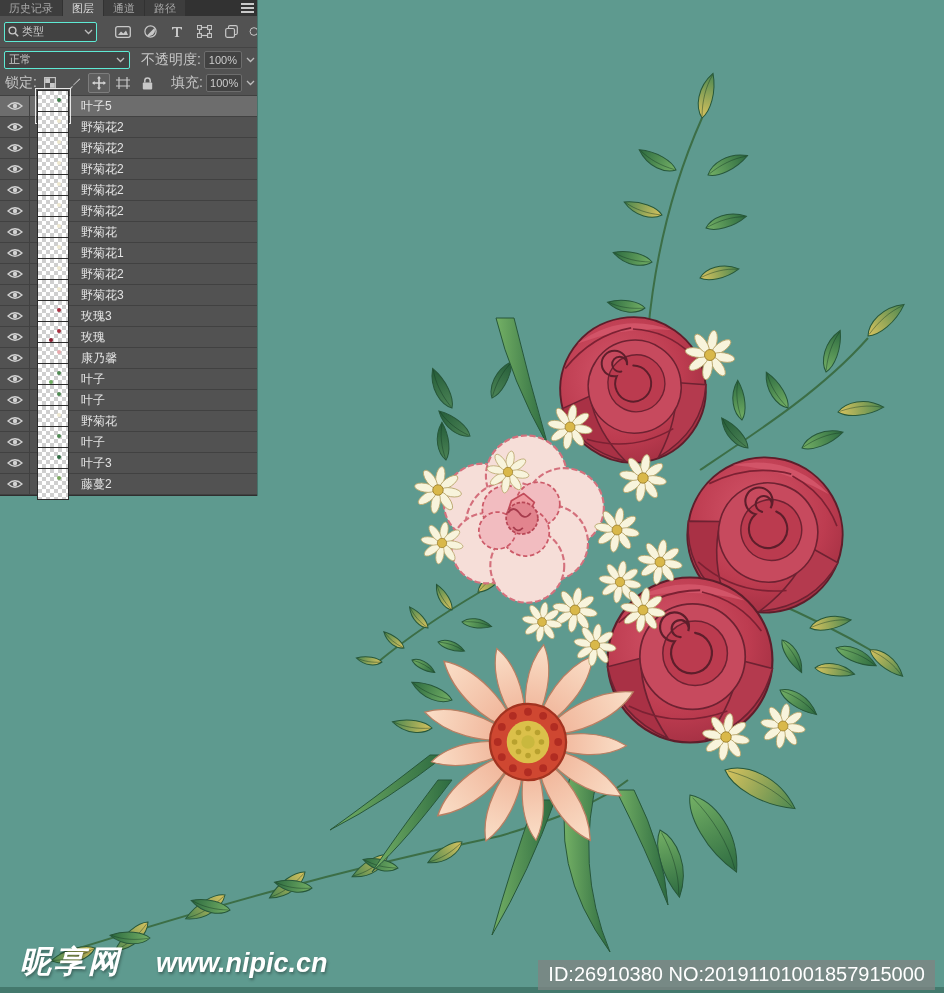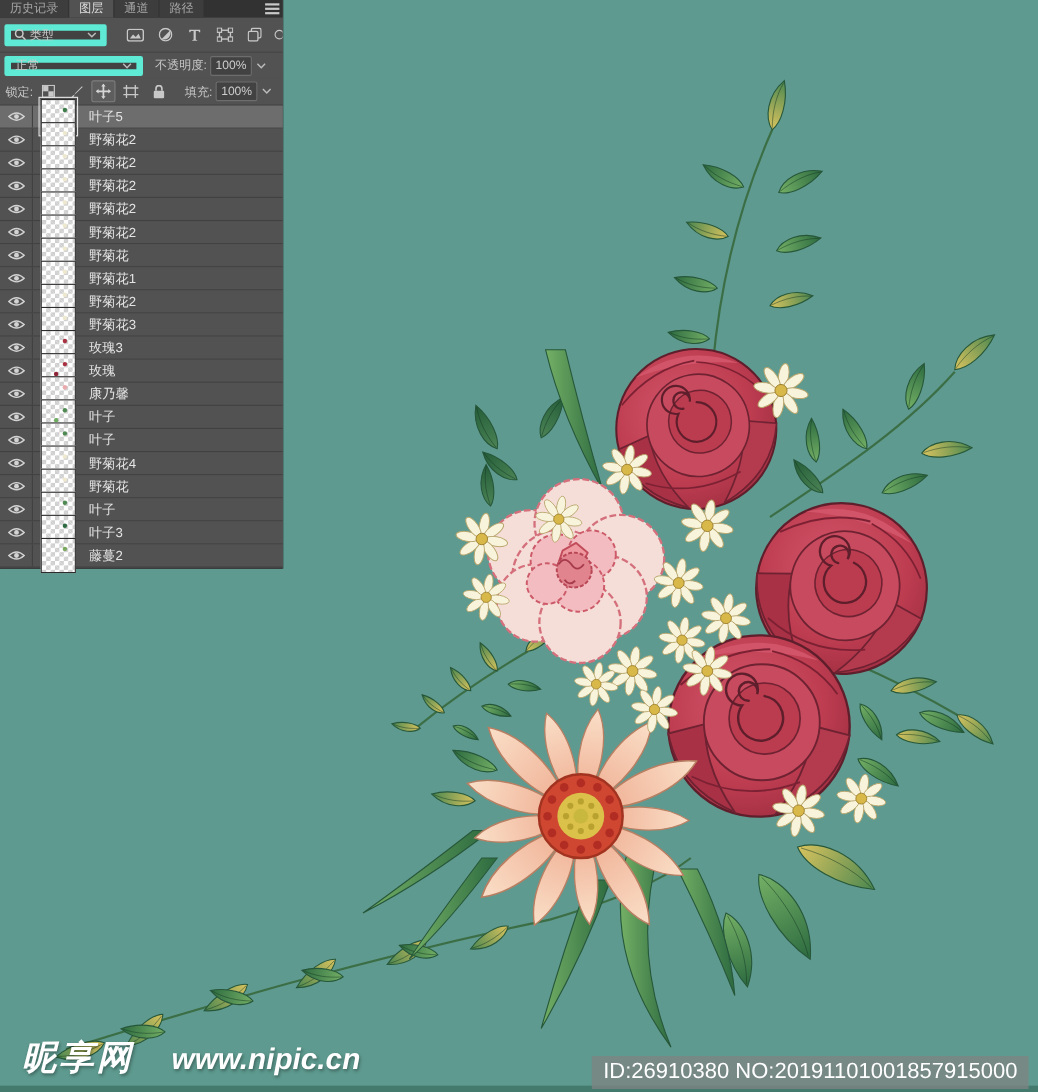--- a/index.html
+++ b/index.html
@@ -12,26 +12,26 @@
   .panel{position:absolute;left:0;top:0;width:257px;background:#525252;border-bottom:1px solid #2f2f2f;box-shadow:1px 0 0 rgba(0,0,0,.25);}
   .tabbar{height:16px;background:#323232;display:flex;align-items:flex-start;font-size:11px;position:relative;}
   .tab{padding:1px 9px 0 9px;line-height:15px;color:#a6a6a6;background:#3d3d3d;margin-right:1px;white-space:nowrap;cursor:default;}
   .tab.active{background:#525252;color:#dedede;}
   .hamburger{position:absolute;right:3px;top:3px;width:13px;height:10px;display:flex;flex-direction:column;justify-content:space-between;}
   .hamburger i{display:block;height:2px;background:#c9c9c9;}
   .row{display:flex;align-items:center;background:#525252;}
   .filter-row{height:31px;border-bottom:1px solid #444;}
   .blend-row{height:23px;}
   .lock-row{height:24px;border-bottom:1px solid #404040;}
-  .select{height:20px;display:flex;align-items:center;background:#424242;border:6px solid #5eead4;border-radius:2px;color:#cccccc;font-size:11px;box-sizing:border-box;}
+  .select{height:20px;display:flex;align-items:center;background:#424242;border:1px solid #5eead4;border-radius:2px;color:#cccccc;font-size:11px;box-sizing:border-box;}
   .kind{width:94px;margin-left:4px;padding:0 3px;}
   .kind span{flex:1;margin-left:3px;}
   .blendsel{width:126px;margin-left:4px;padding:0 4px;height:18px;}
   .blendsel span{flex:1;}
-  .lbl{color:#c6c6c6;font-size:11px;white-space:nowrap;}
+  .lbl{color:#c6c6c6;font-size:14px;white-space:nowrap;}
   .valbox{width:38px;height:18px;background:#424242;border:1px solid #6d6d6d;border-radius:2px;font-size:11px;color:#cccccc;display:flex;align-items:center;justify-content:center;box-sizing:border-box;margin-left:3px;}
   .chevbtn{width:13px;height:18px;display:flex;align-items:center;justify-content:center;margin-left:2px;}
   .ibtn{width:22px;height:20px;display:flex;align-items:center;justify-content:center;margin-left:3px;box-sizing:border-box;}
   .ibtn.active{background:#5e5e5e;border:1px solid #7d7d7d;border-radius:2px;}
   .fbtns{display:flex;align-items:center;margin-left:10px;}
   .fbtns .ibtn{margin-left:5px;}
   .clipped{overflow:hidden;width:10px;}
 
   
   .lrow{height:21px;display:flex;align-items:center;border-bottom:1px solid #414141;background:#525252;box-sizing:border-box;}
@@ -871,32 +871,20 @@
         <div class="lrow">
           <div class="eyecell">
             <svg class="ic" width="16" height="10" viewBox="0 0 16 10">
               <path d="M1,5 Q8,-1.5 15,5 Q8,11.5 1,5 Z" fill="none" stroke="#d2d2d2" stroke-width="1.3"></path>
               <circle cx="8" cy="5" r="2.2" fill="#d2d2d2"></circle>
             </svg>
           </div>
           <div class="thumb">
             <span class="speck" style="background: rgb(238, 232, 207); left: 62%; top: 22%;"></span>
           </div>
-          <span class="lname">野菊花4</span>
-        </div>
-        <div class="lrow">
-          <div class="eyecell">
-            <svg class="ic" width="16" height="10" viewBox="0 0 16 10">
-              <path d="M1,5 Q8,-1.5 15,5 Q8,11.5 1,5 Z" fill="none" stroke="#d2d2d2" stroke-width="1.3"></path>
-              <circle cx="8" cy="5" r="2.2" fill="#d2d2d2"></circle>
-            </svg>
-          </div>
-          <div class="thumb">
-            <span class="speck" style="background: rgb(238, 232, 207); left: 62%; top: 22%;"></span>
-          </div>
           <span class="lname">野菊花</span>
         </div>
         <div class="lrow">
           <div class="eyecell">
             <svg class="ic" width="16" height="10" viewBox="0 0 16 10">
               <path d="M1,5 Q8,-1.5 15,5 Q8,11.5 1,5 Z" fill="none" stroke="#d2d2d2" stroke-width="1.3"></path>
               <circle cx="8" cy="5" r="2.2" fill="#d2d2d2"></circle>
             </svg>
           </div>
           <div class="thumb">

